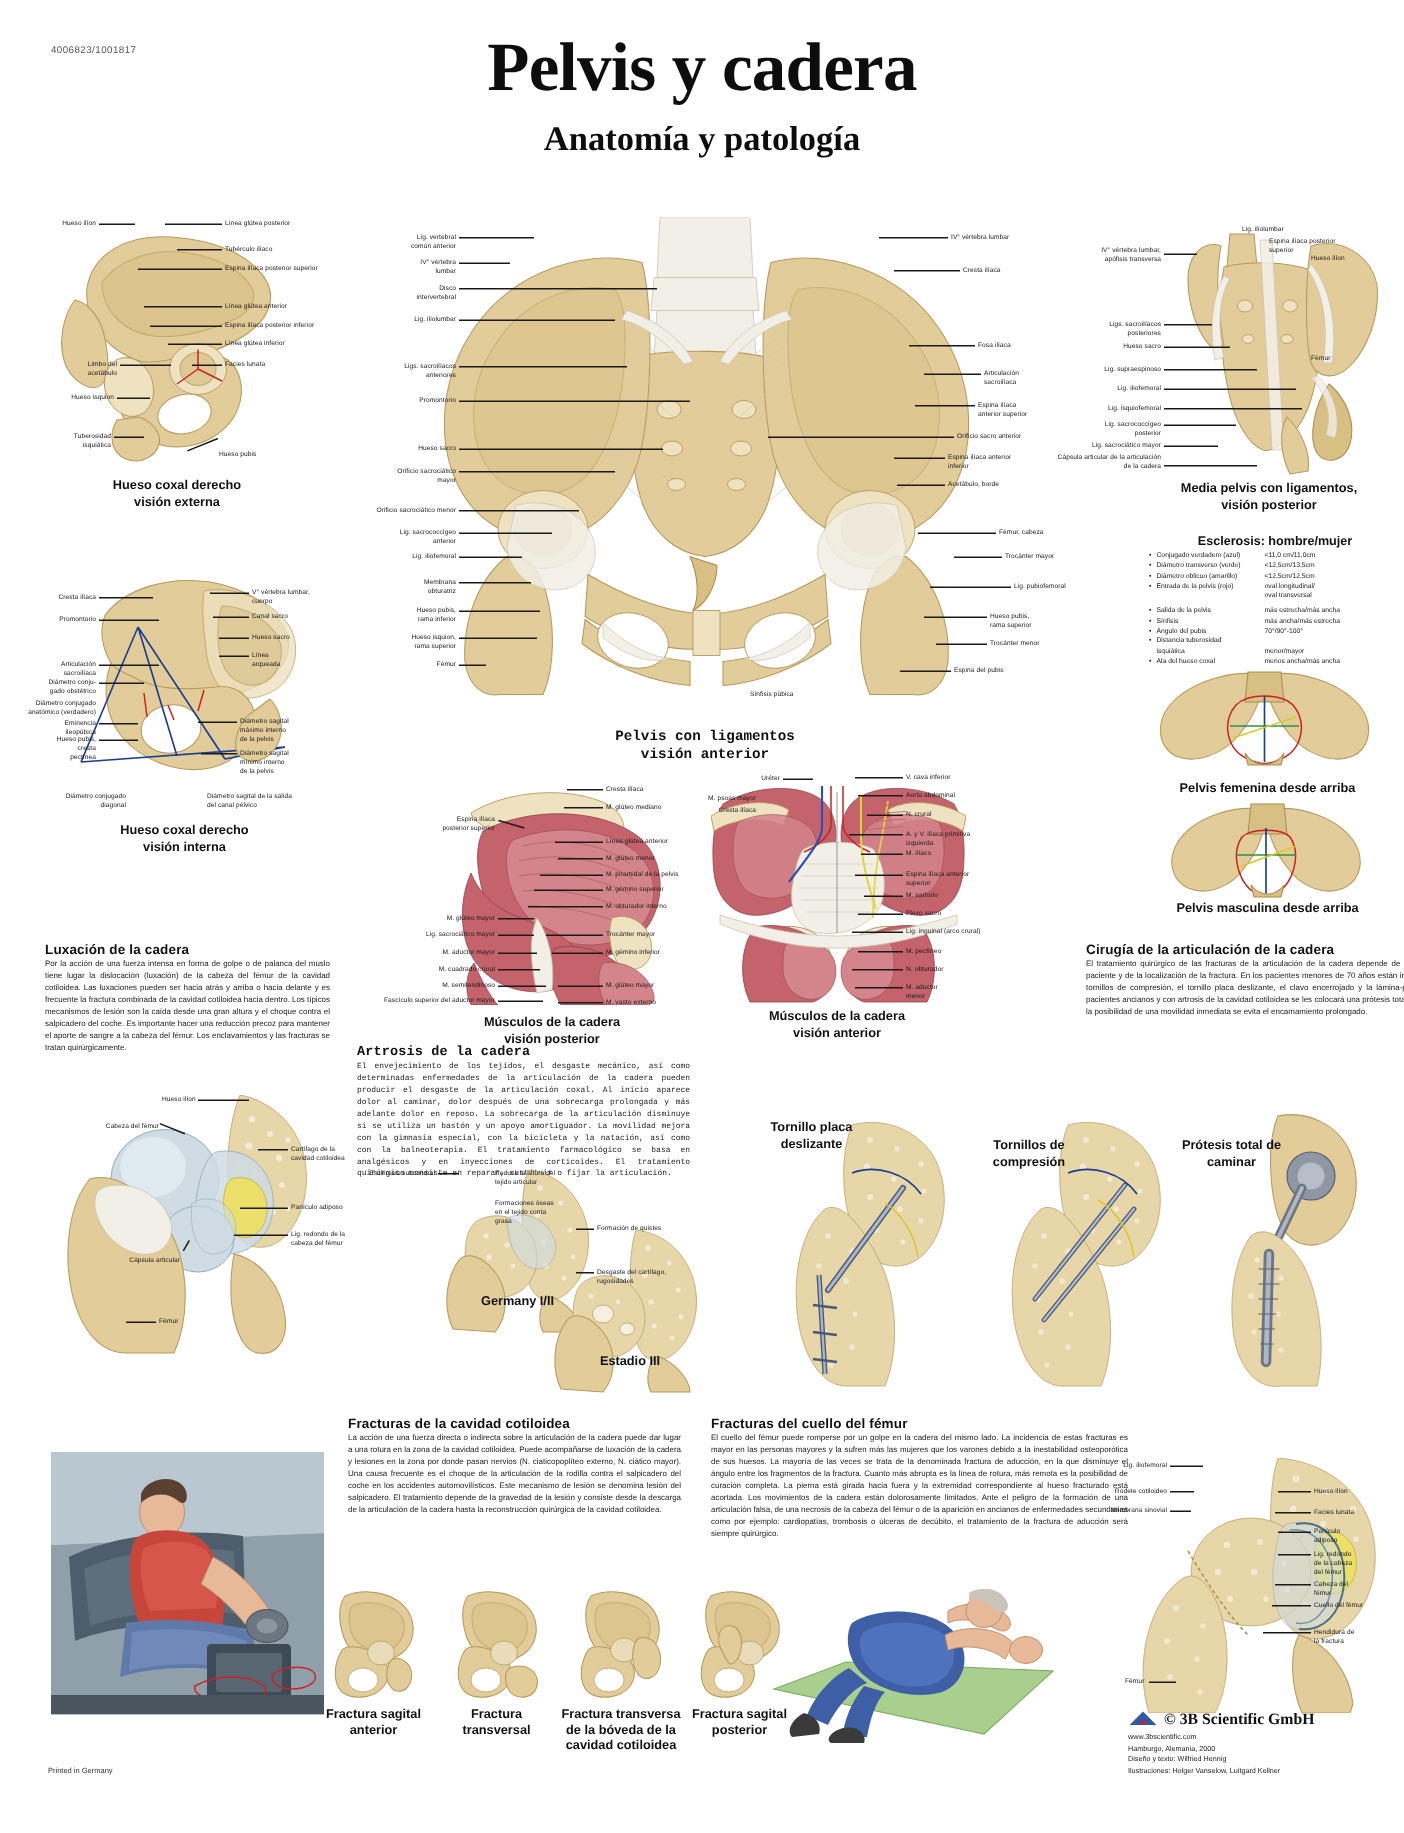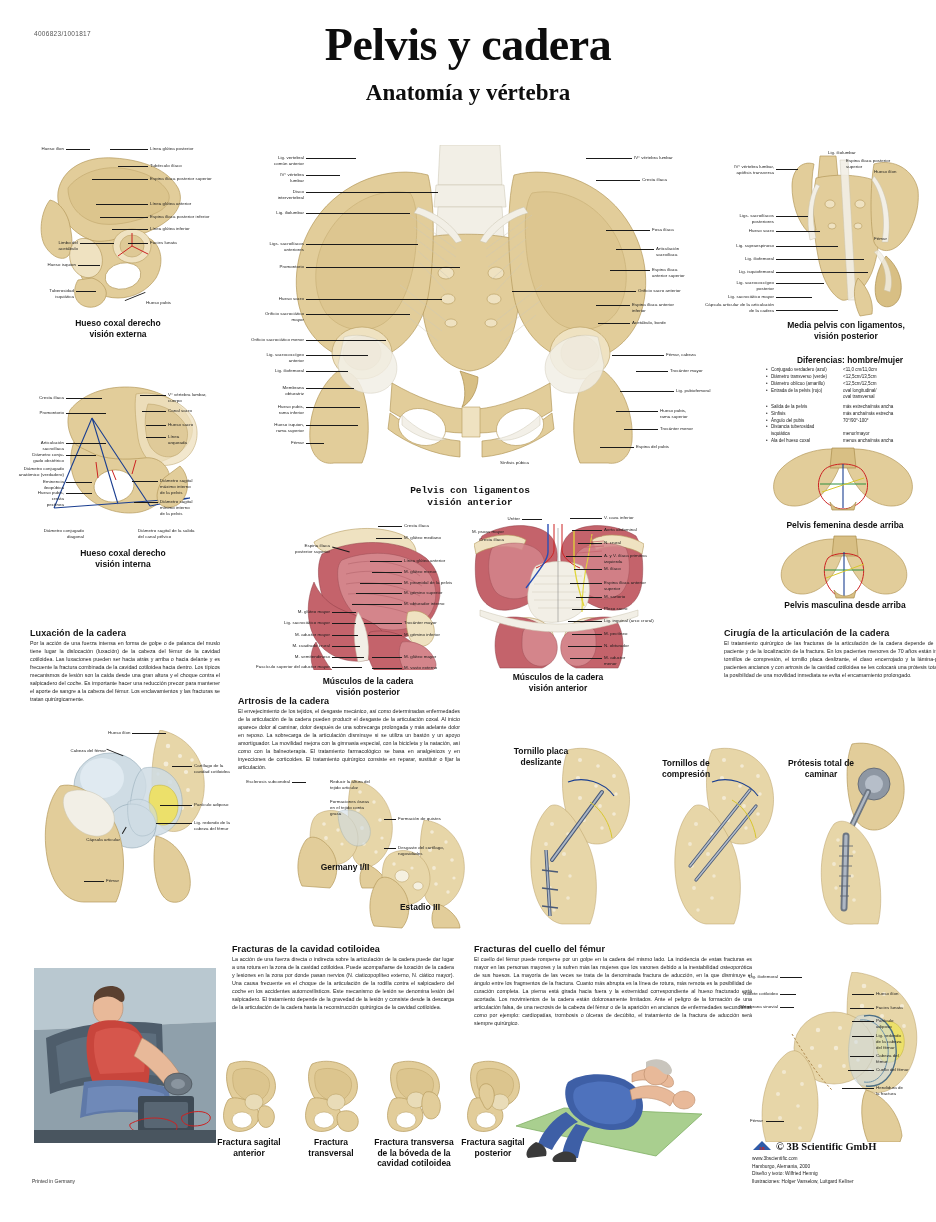--- a/index.html
+++ b/index.html
@@ -106,21 +106,21 @@
     width:20px; height:12px; position:relative; display:inline-block;
   }
 </style>
 </head>
 <body>
 
 <div class="poster">
 
   <div class="catnum">4006823/1001817</div>
   <div class="title-main">Pelvis y cadera</div>
-  <div class="title-sub">Anatomía y vértebra</div>
+  <div class="title-sub">Anatomía y patología</div>
 
   <svg class="abs" style="left:28px; top:140px;" width="180" height="180" viewBox="0 0 180 180">
     <path class="bone" d="M30 52 C34 28 58 16 86 18 C116 20 140 30 150 48 C156 60 150 72 140 80
       C128 90 110 96 96 100 C84 104 70 104 58 98 C42 90 28 74 30 52 Z"></path>
     <path class="bone2" d="M40 48 C50 34 72 26 92 28 C112 30 132 38 140 52 C144 60 138 68 130 72
       C114 80 92 86 74 84 C58 82 40 70 40 48 Z" opacity=".55"></path>
     <path class="bone" d="M22 60 C14 70 10 90 16 104 C22 116 34 122 40 116 C46 110 44 96 42 86
       C40 74 32 62 22 60 Z"></path>
     <path class="bone" d="M58 98 C50 110 48 126 54 138 C60 150 74 158 90 158 C106 158 120 150 128 138
       C136 124 134 108 124 100 C112 92 96 96 84 100 C74 102 64 102 58 98 Z"></path>
@@ -406,21 +406,21 @@
   <div class="lbl r" style="left:700px; top:302px; width:74px;">Cápsula articular de la articulación
 de la cadera</div>
   <div class="leader" style="left:776px; top:310px; width:62px;"></div>
   <div class="lbl l" style="left:874px; top:236px;">Fémur</div>
   <div class="caption" style="left:760px; top:320px; width:172px;">
     <div>Media pelvis con ligamentos,</div>
     <div>visión posterior</div>
   </div>
 
   <div class="diffbox" style="left:766px; top:355px; width:168px;">
-    <div class="dt">Diferencias: hombre/mujer</div>
+    <div class="dt">Esclerosis: hombre/mujer</div>
     <ul>
       <li>
           <span class="bul">•</span>
           <span class="k">Conjugado verdadero (azul)</span>
           <span class="v">&lt;11,0 cm/11,0cm</span>
         </li>
       <li>
           <span class="bul">•</span>
           <span class="k">Diámetro transverso (verde)</span>
           <span class="v">&lt;12,5cm/13,5cm</span>
@@ -621,21 +621,21 @@
   <div class="caption" style="left:478px; top:672px; width:160px;">
     <div>Músculos de la cadera</div>
     <div>visión anterior</div>
   </div>
 
   <div class="prose" style="left:30px; top:628px; width:190px;">
     <h3>Luxación de la cadera</h3>
     <p>Por la acción de una fuerza intensa en forma de golpe o de palanca del muslo tiene lugar la dislocación (luxación) de la cabeza del fémur de la cavidad cotiloidea. Las luxaciones pueden ser hacia atrás y arriba o hacia delante y es frecuente la fractura combinada de la cavidad cotiloidea hacia dentro. Los típicos mecanismos de lesión son la caída desde una gran altura y el choque contra el salpicadero del coche. Es importante hacer una reducción precoz para mantener el aporte de sangre a la cabeza del fémur. Los enclavamientos y las fracturas se tratan quirúrgicamente.</p>
   </div>
 
-  <div class="prose" style="left:238px; top:696px; width:222px;">
+  <div class="prose" style="left:238px; top:696px; width:222px;font-family:Liberation Mono, monospace;">
     <h3>Artrosis de la cadera</h3>
     <p style="text-align:justify;">El envejecimiento de los tejidos, el desgaste mecánico, así como determinadas enfermedades de la articulación de la cadera pueden producir el desgaste de la articulación coxal. Al inicio aparece dolor al caminar, dolor después de una sobrecarga prolongada y más adelante dolor en reposo. La sobrecarga de la articulación disminuye si se utiliza un bastón y un apoyo amortiguador. La movilidad mejora con la gimnasia especial, con la bicicleta y la natación, así como con la balneoterapia. El tratamiento farmacológico se basa en analgésicos y en inyecciones de corticoides. El tratamiento quirúrgico consiste en reparar, sustituir o fijar la articulación.</p>
   </div>
 
   <div class="prose" style="left:724px; top:628px; width:240px;">
     <h3>Cirugía de la articulación de la cadera</h3>
     <p>El tratamiento quirúrgico de las fracturas de la articulación de la cadera depende de la edad del paciente y de la localización de la fractura. En los pacientes menores de 70 años están indicados los tornillos de compresión, el tornillo placa deslizante, el clavo encerrojado y la lámina-placa. A los pacientes ancianos y con artrosis de la cavidad cotiloidea se les colocará una prótesis total. Gracias a la posibilidad de una movilidad inmediata se evita el encamamiento prolongado.</p>
   </div>
 
   <svg class="abs" style="left:40px; top:730px;" width="185" height="175" viewBox="0 0 185 175">

